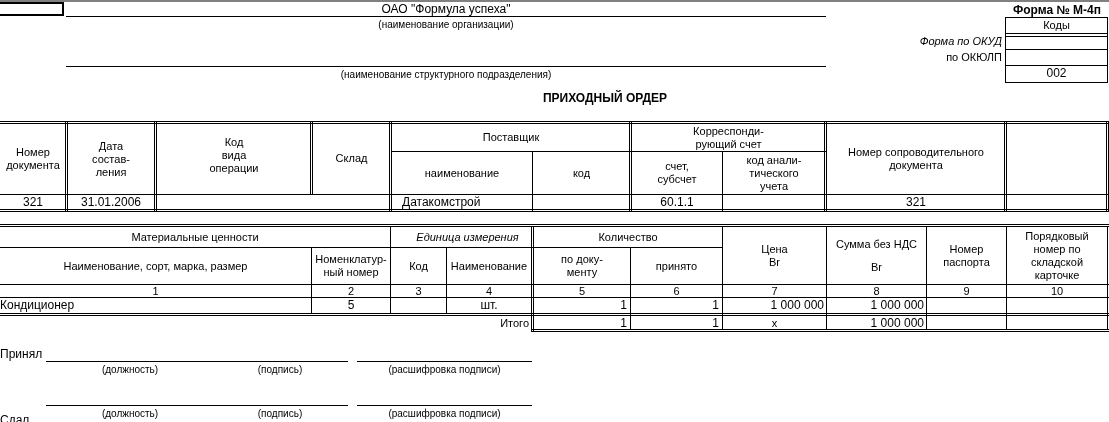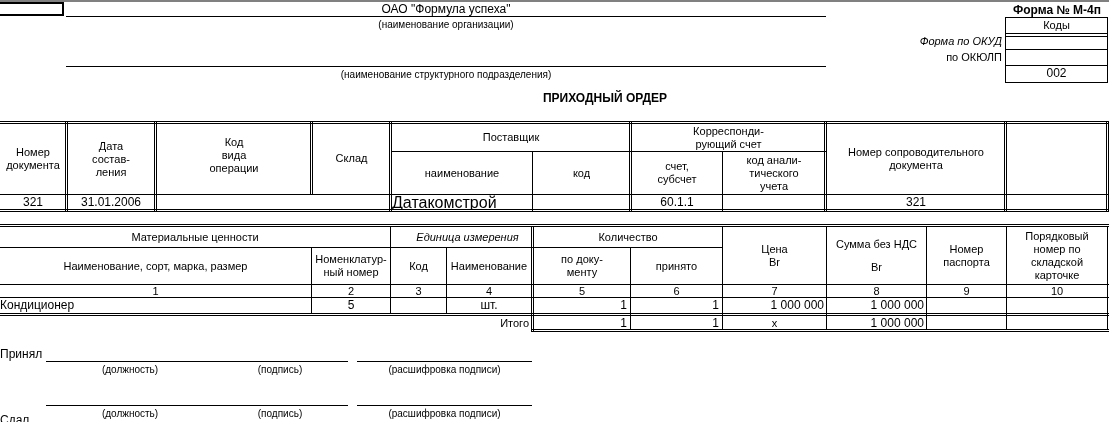--- a/index.html
+++ b/index.html
@@ -98,21 +98,21 @@
   </div>
   <div class="cell" style="left:827px; top:124px; width:178px; height:70px; flex-direction:column;">
     <span>Номер сопроводительного</span>
     <span>документа</span>
   </div>
   <div class="cell" style="left:1007px; top:124px; width:99px; height:70px;"></div>
 
   <div class="cell" style="left:0; top:195px; width:66px; height:14px; font-size:12px;">321</div>
   <div class="cell" style="left:67px; top:195px; width:88px; height:14px; font-size:12px;">31.01.2006</div>
   <div class="cell" style="left:157px; top:195px; width:232px; height:14px;"></div>
-  <div class="cell left" style="left:391px; top:195px; width:141px; height:14px; font-size:16px; padding-left:1px;">Датакомстрой</div>
+  <div class="cell left" style="left:401px; top:195px; width:141px; height:14px; font-size:12px; padding-left:1px;">Датакомстрой</div>
   <div class="cell" style="left:533px; top:195px; width:97px; height:14px;"></div>
   <div class="cell" style="left:632px; top:195px; width:90px; height:14px; font-size:12px;">60.1.1</div>
   <div class="cell" style="left:723px; top:195px; width:102px; height:14px;"></div>
   <div class="cell" style="left:827px; top:195px; width:178px; height:14px; font-size:12px;">321</div>
   <div class="cell" style="left:1007px; top:195px; width:99px; height:14px;"></div>
 </div>
 
 <div>
 
   <div class="hd" style="left:0; top:224px; width:1109px;"></div>

